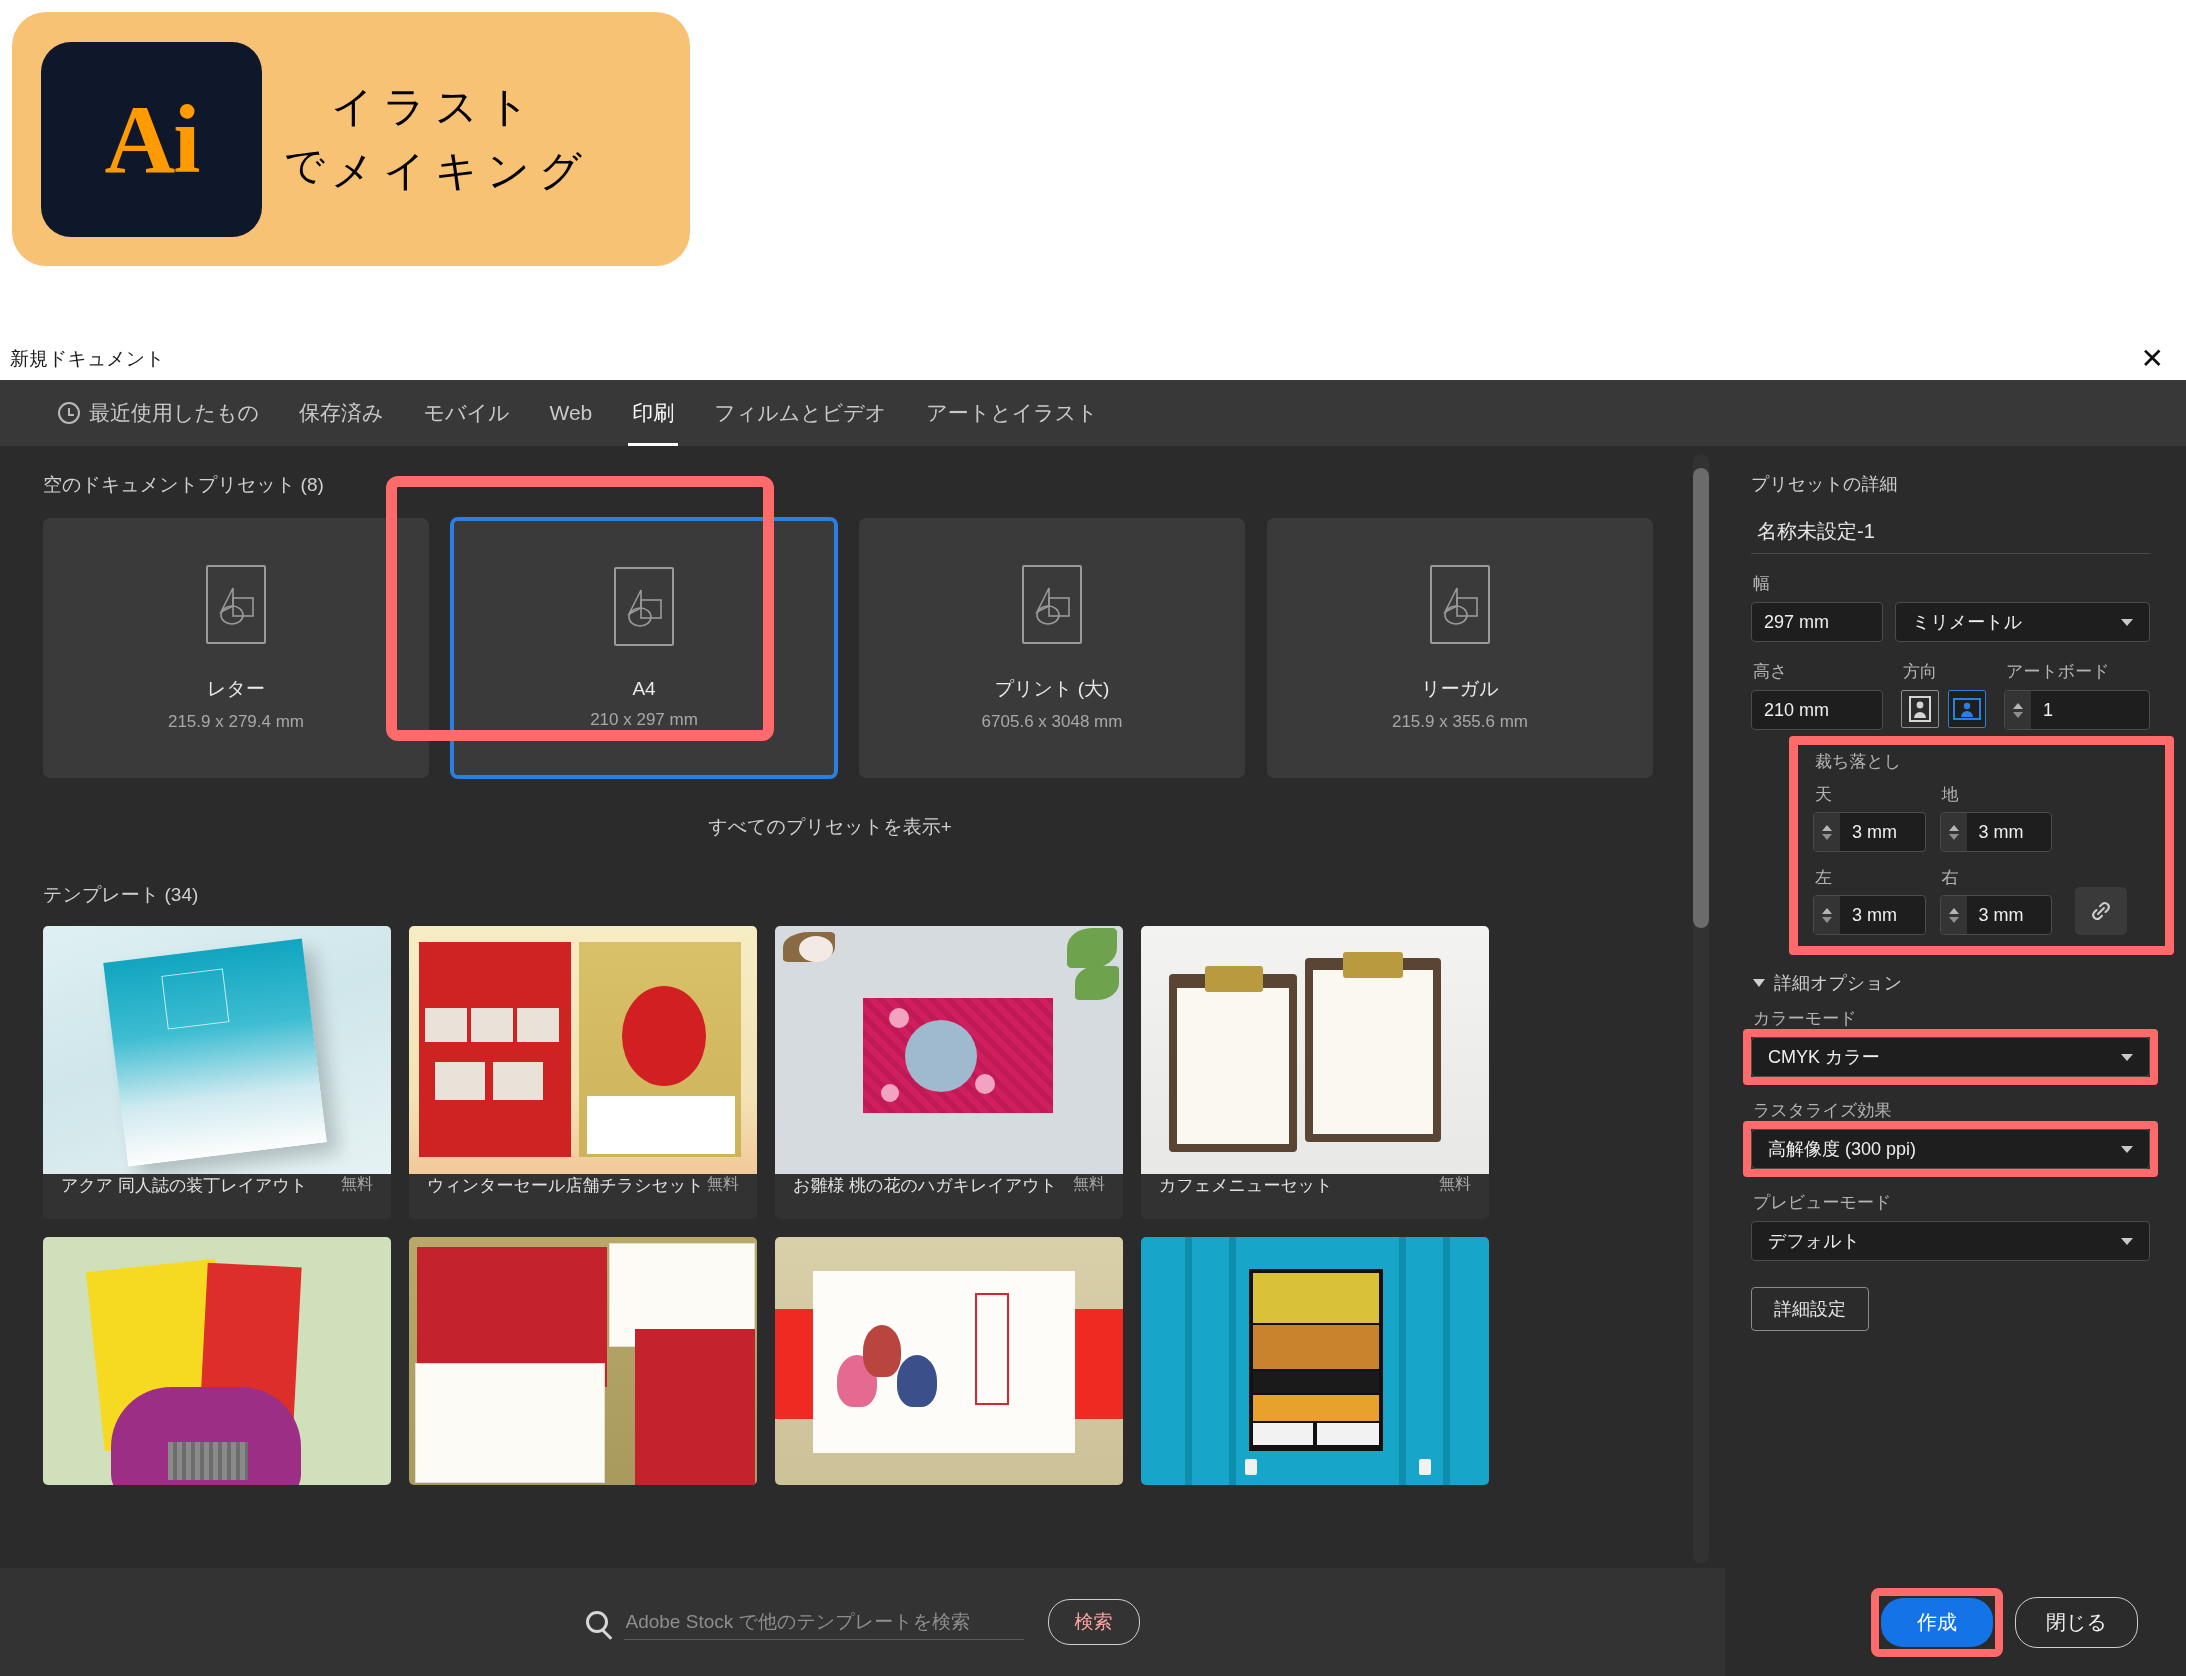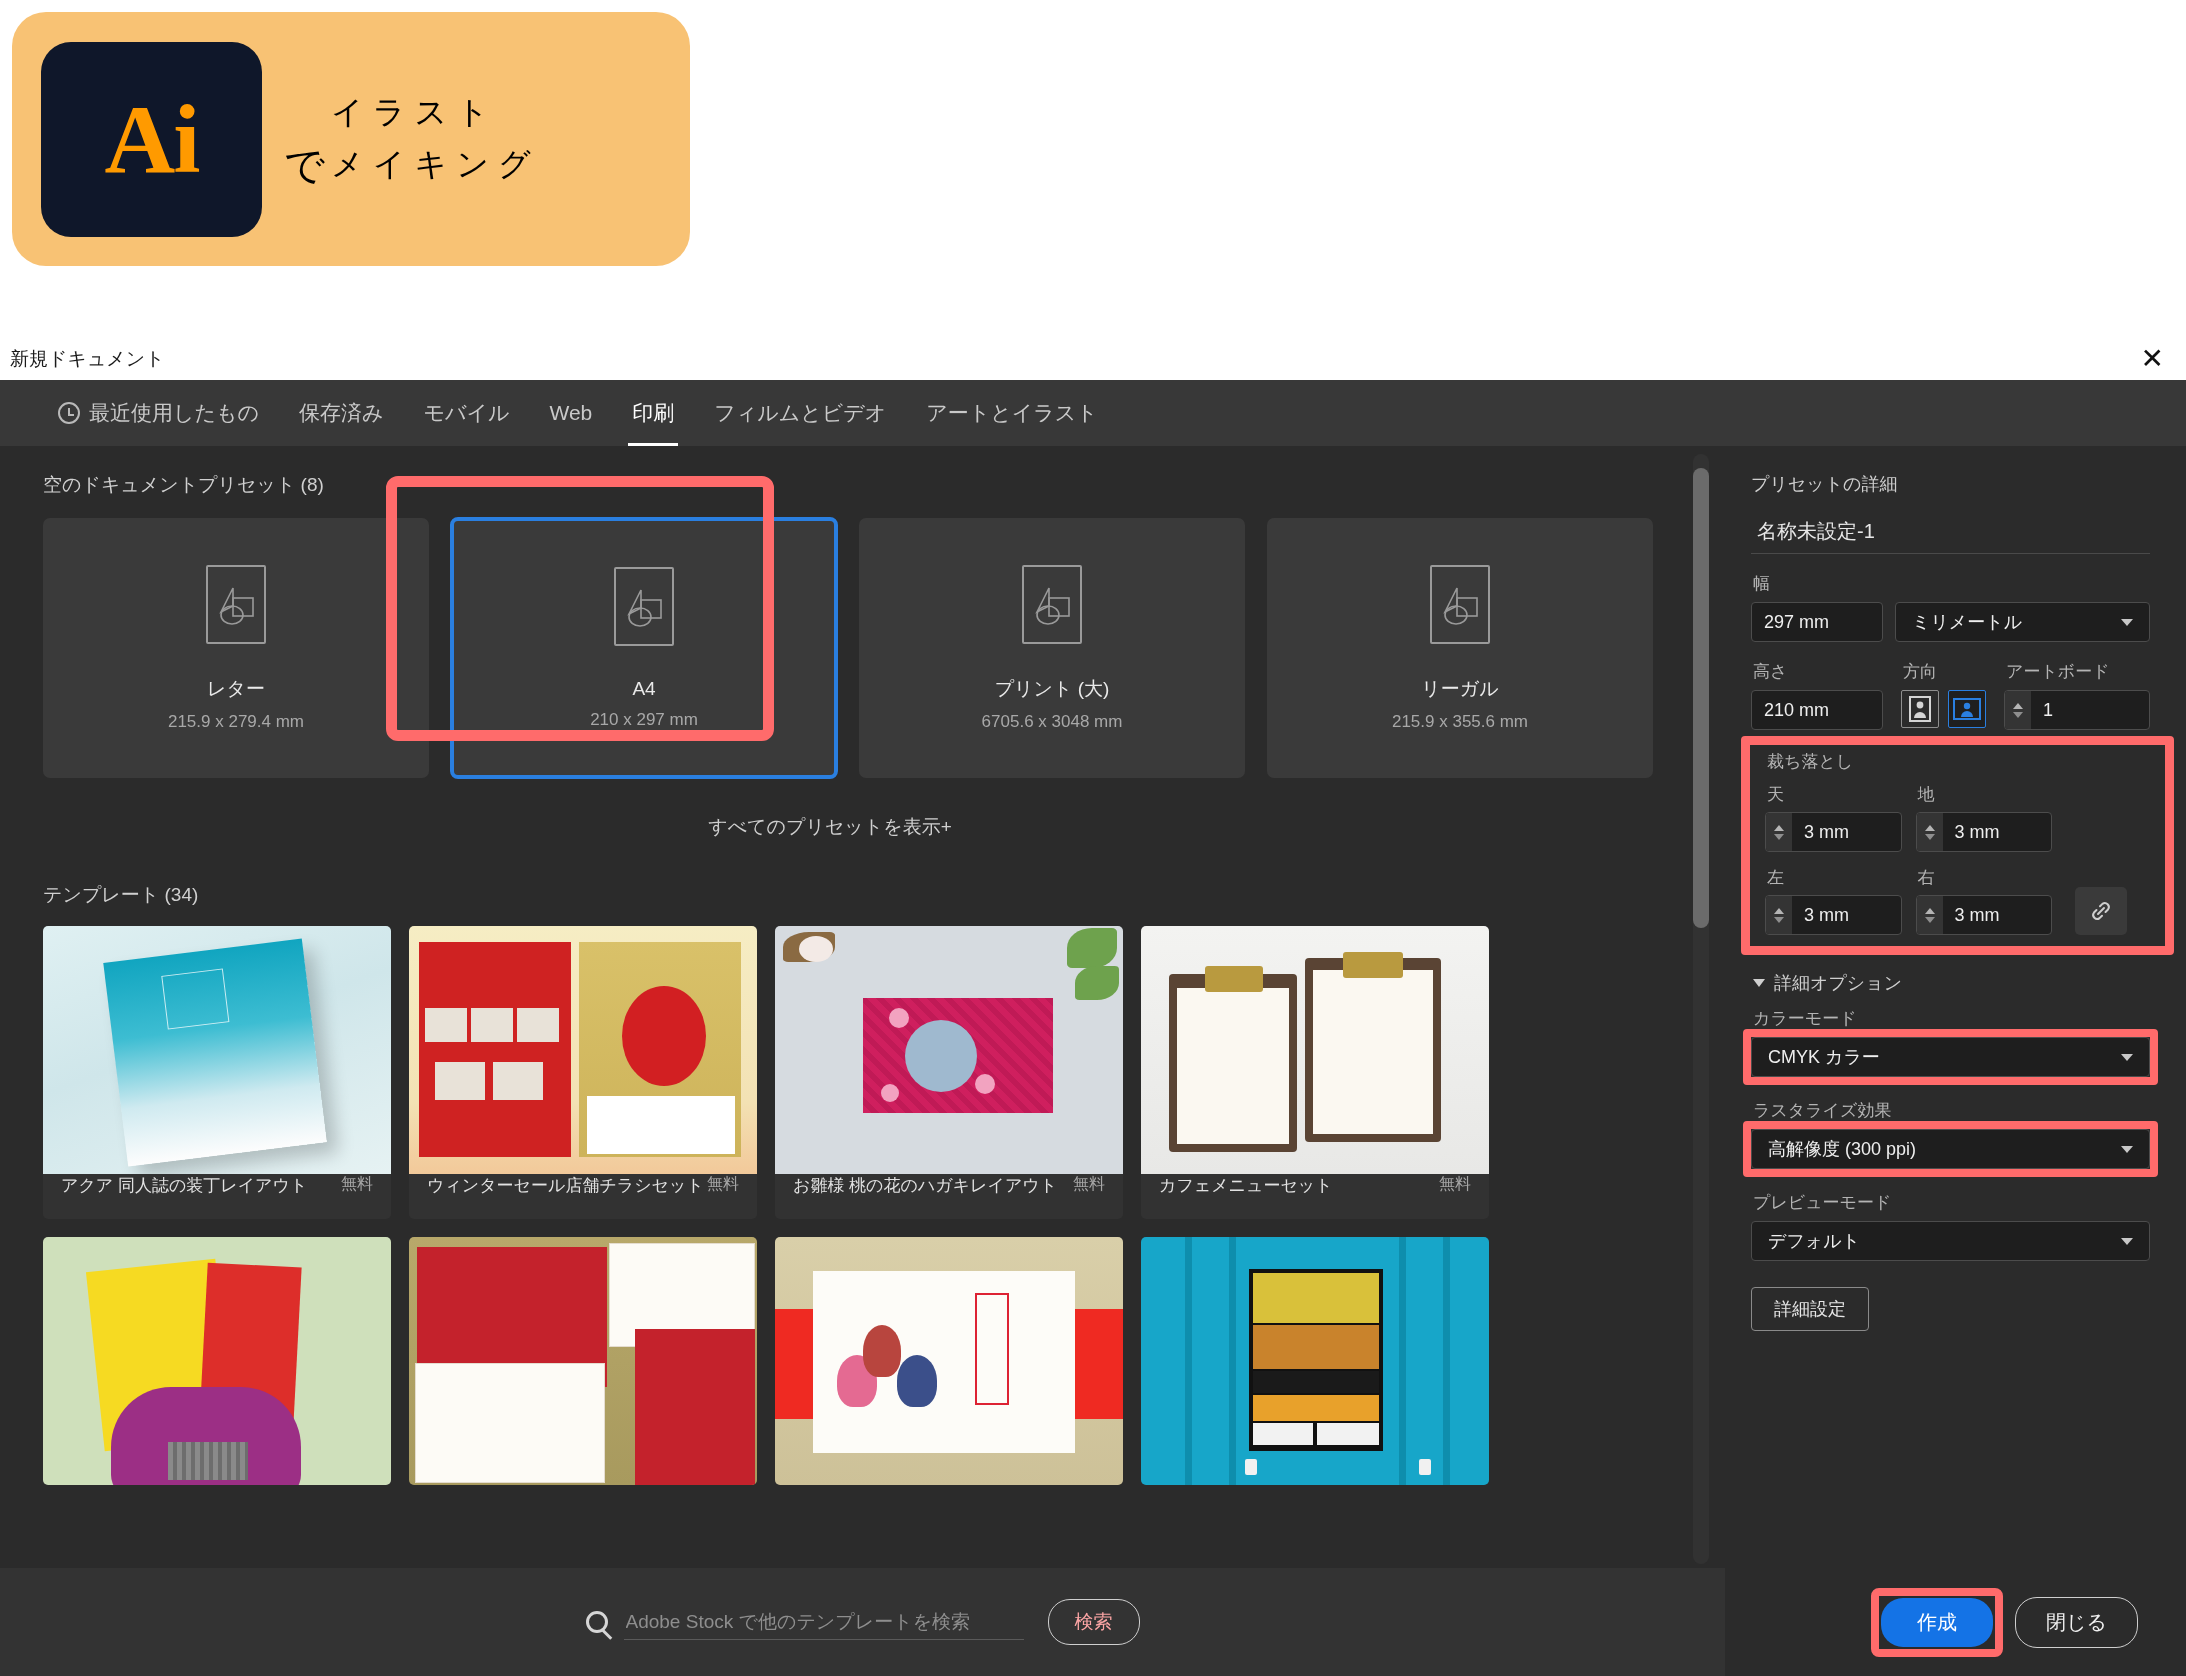--- a/index.html
+++ b/index.html
@@ -33,21 +33,21 @@
   }
   #banner-de {
     font-size: 40px; color: #000; margin-left: 22px; margin-top: 52px;
     font-family: "DejaVu Sans", sans-serif;
   }
   #banner-text {
     margin-left: 6px; display: flex; flex-direction: column;
     gap: 8px; color: #000;
   }
   #banner-text span {
-    font-size: 32px; letter-spacing: 9px;
+    font-size: 42px; letter-spacing: 9px;
     font-family: "DejaVu Sans", sans-serif;
   }
 
   
   #dialog {
     position: absolute; left: 0; top: 338px;
     width: 2186px; height: 1338px;
     background: #2b2b2b;
     display: flex; flex-direction: column;
   }
@@ -246,21 +246,21 @@
     height:40px; overflow:hidden; align-items:stretch;
   }
   .stepper .arrows {
     width:26px; background:#343434; display:flex; flex-direction:column;
     align-items:center; justify-content:center; gap:3px; cursor:pointer;
   }
   .ar-up { width:0;height:0;border-left:5px solid transparent;border-right:5px solid transparent;border-bottom:6px solid #b5b5b5; }
   .ar-dn { width:0;height:0;border-left:5px solid transparent;border-right:5px solid transparent;border-top:6px solid #8e8e8e; }
   .stepper .val { flex:1; display:flex; align-items:center; padding-left:12px; color:#efefef; font-size:18px; }
 
-  #bleed-box { position:relative; margin-top: 8px; padding: 12px 14px 14px 14px; }
+  #bleed-box { position:relative; margin-top: 8px; padding: 12px 14px 14px 14px; margin-left: 48px; }
   #bleed-hl {
     position:absolute; left:-10px; top:-2px; right:-24px; bottom:-6px;
     border:9px solid #ff6b6b; border-radius:4px; pointer-events:none;
   }
   .bleed-grid { display:grid; grid-template-columns: 1fr 1fr 70px; gap: 6px 14px; align-items:end; }
 
   .link-btn {
     width:52px;height:48px;background:#3a3a3a;border-radius:5px;
     display:flex;align-items:center;justify-content:center;cursor:pointer;
     align-self:center;

